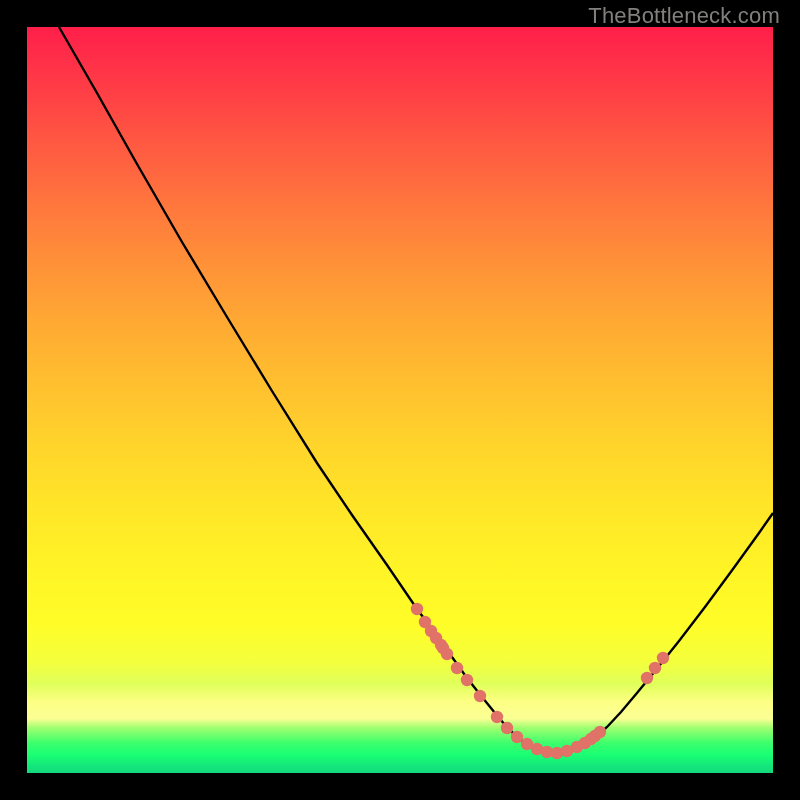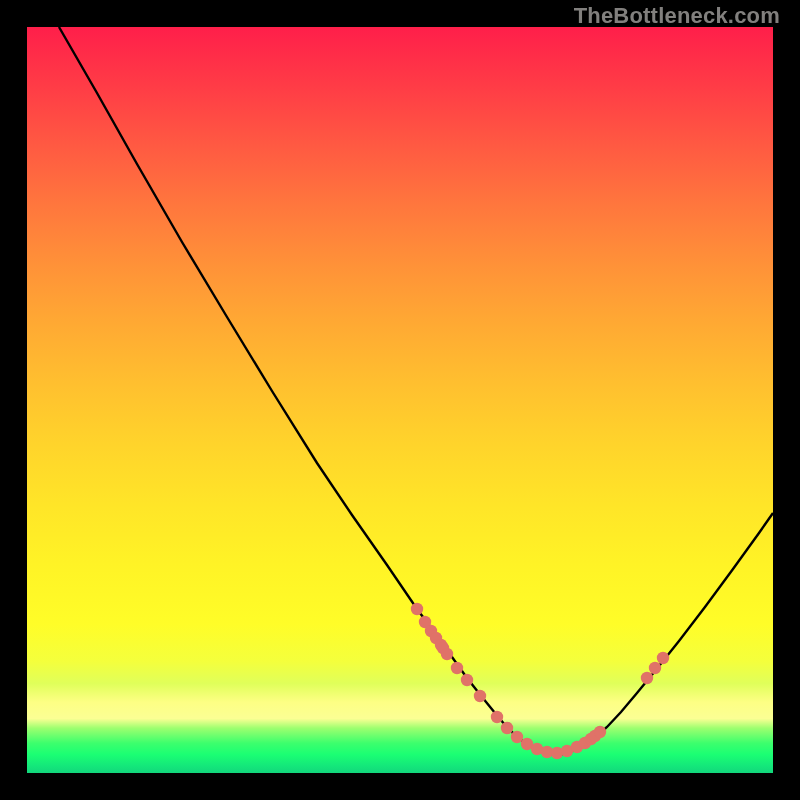--- a/index.html
+++ b/index.html
@@ -45,21 +45,21 @@
       #1bff73 97.5%,
       #14e87a 99%,
       #12d77c 100%);
   }
   .watermark {
     position: absolute;
     top: 3px;
     right: 20px;
     font-family: Arial, Helvetica, sans-serif;
     font-size: 22px;
-    font-weight: 700;
+    font-weight: 400;
     color: #82807e;
     letter-spacing: 0.2px;
   }
   svg.curve {
     position: absolute;
     left: 27px;
     top: 27px;
     width: 746px;
     height: 746px;
     overflow: visible;

